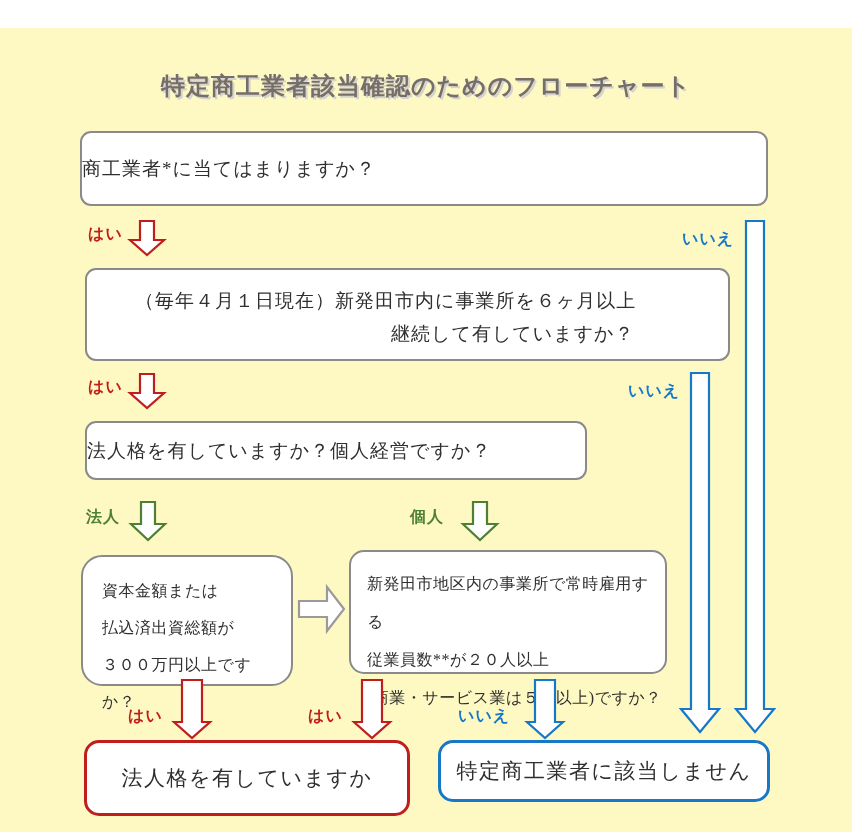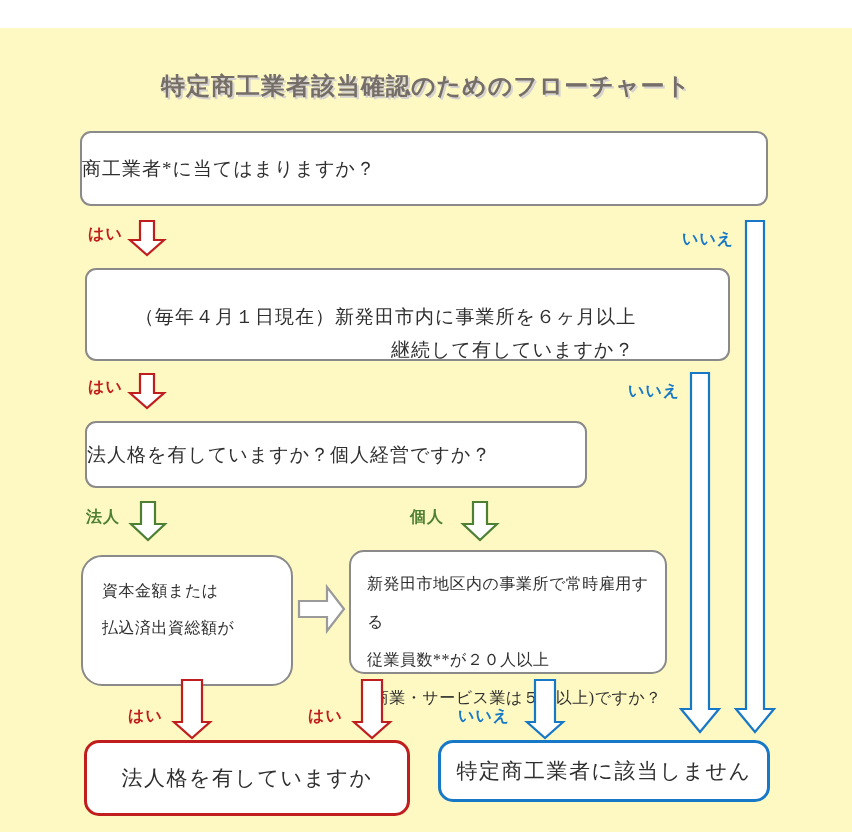--- a/index.html
+++ b/index.html
@@ -24,24 +24,24 @@
   .qbox{
     border:2px solid var(--c-box-gray,#8a8a8a);
     border-radius:11px;
     background:#fff;
     box-sizing:border-box;
     font-size:19px;
     letter-spacing:1px;
   }
   .qbox.centered{display:flex;align-items:center;justify-content:flex-start;text-align:center;}
   .box1{left:80px;top:103px;width:688px;height:75px;}
-  .box2{left:85px;top:240px;width:645px;height:93px;padding-top:30px;line-height:33px;}
+  .box2{left:85px;top:240px;width:645px;height:93px;padding-top:14px;line-height:33px;}
   .box2 .l1{margin-left:48px;}
   .box2 .l2{margin-left:304px;}
-  .box3{left:85px;top:393px;width:502px;height:67px;}
+  .box3{left:85px;top:393px;width:502px;height:59px;}
   .box4{left:81px;top:527px;width:212px;height:131px;border-radius:21px;font-size:16px;padding:15px 16px 0 19px;line-height:37px;letter-spacing:0.5px;}
   .box5{left:349px;top:522px;width:318px;height:124px;border-radius:15px;font-size:16px;padding:13px 0 0 16px;line-height:38px;letter-spacing:0.5px;}
   .resbox{
     border-radius:15px;background:#fff;box-sizing:border-box;
     display:flex;align-items:center;justify-content:center;
     font-size:21px;letter-spacing:1.5px;
   }
   .res-yes{left:84px;top:712px;width:326px;height:76px;border:3px solid var(--c-yes-red,#c01e1e);}
   .res-no{left:438px;top:712px;width:332px;height:62px;border:3px solid var(--c-no-blue,#1878c8);}
   .lbl{font-size:16px;font-weight:bold;letter-spacing:1px;white-space:nowrap;}
@@ -90,20 +90,21 @@
     <polygon points="11,1 25,1 25,23 35,23 18,39 1,23 11,23"></polygon>
   </svg>
   <div class="abs lbl lbl-branch" style="left:410px;top:479px;">個人</div>
   <svg class="abs arrow arrow-branch" style="left:462px;top:473px;" width="36" height="40" viewBox="0 0 36 40">
     <polygon points="11,1 25,1 25,23 35,23 18,39 1,23 11,23"></polygon>
   </svg>
 
   <div class="abs qbox box4">
     <div>資本金額または</div>
     <div>払込済出資総額が</div>
+    <div>３００万円以上ですか？</div>
   </div>
 
   <svg class="abs arrow arrow-neutral" style="left:298px;top:556px;" width="48" height="50" viewBox="0 0 48 50">
     <polygon points="1,17 29,17 29,3 46,25 29,47 29,33 1,33"></polygon>
   </svg>
 
   <div class="abs qbox box5">
     <div>新発田市地区内の事業所で常時雇用する</div>
     <div>従業員数**が２０人以上</div>
     <div>(商業・サービス業は５人以上)ですか？</div>

